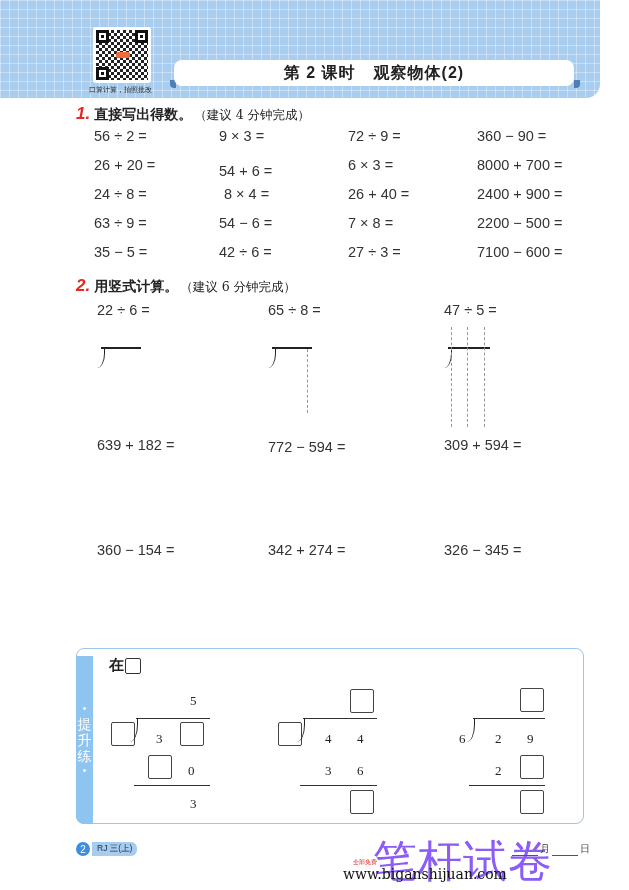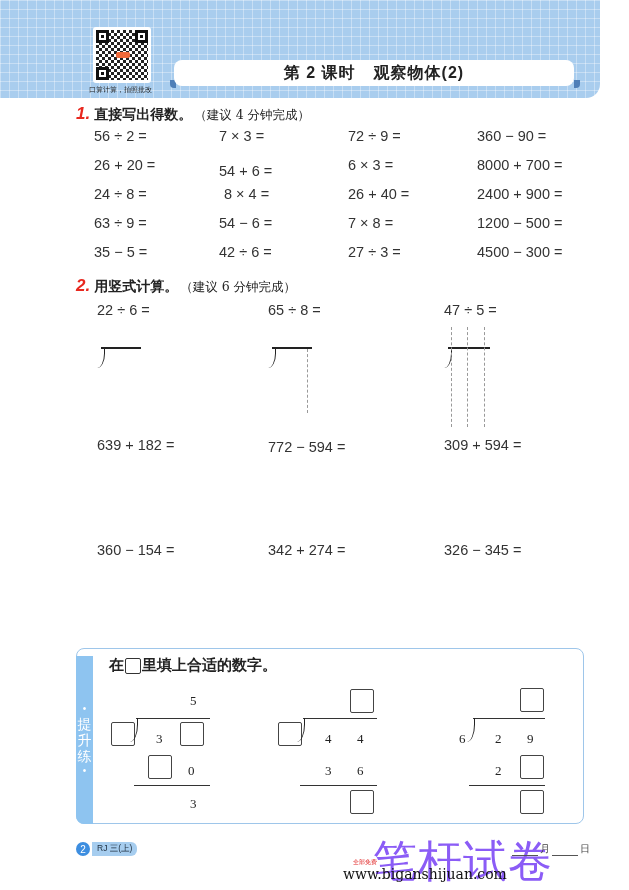--- a/index.html
+++ b/index.html
@@ -123,43 +123,43 @@
 </div>
 
 <div class="sec-head" style="left:76px;top:104px">
   <span class="sec-num">1.</span>
   <span>直接写出得数。</span>
   <span class="sec-hint">（建议 4 分钟完成）</span>
 </div>
 
 <div>
   <div class="eq" style="left:94px;top:128px">56 ÷ 2 =</div>
-  <div class="eq" style="left:219px;top:128px">7 × 3 =</div>
+  <div class="eq" style="left:219px;top:128px">9 × 3 =</div>
   <div class="eq" style="left:348px;top:128px">72 ÷ 9 =</div>
   <div class="eq" style="left:477px;top:128px">360 − 90 =</div>
 
   <div class="eq" style="left:94px;top:157px">26 + 20 =</div>
   <div class="eq" style="left:219px;top:163px">54 + 6 =</div>
   <div class="eq" style="left:348px;top:157px">6 × 3 =</div>
   <div class="eq" style="left:477px;top:157px">8000 + 700 =</div>
 
   <div class="eq" style="left:94px;top:186px">24 ÷ 8 =</div>
   <div class="eq" style="left:224px;top:186px">8 × 4 =</div>
   <div class="eq" style="left:348px;top:186px">26 + 40 =</div>
   <div class="eq" style="left:477px;top:186px">2400 + 900 =</div>
 
   <div class="eq" style="left:94px;top:215px">63 ÷ 9 =</div>
   <div class="eq" style="left:219px;top:215px">54 − 6 =</div>
   <div class="eq" style="left:348px;top:215px">7 × 8 =</div>
-  <div class="eq" style="left:477px;top:215px">1200 − 500 =</div>
+  <div class="eq" style="left:477px;top:215px">2200 − 500 =</div>
 
   <div class="eq" style="left:94px;top:244px">35 − 5 =</div>
   <div class="eq" style="left:219px;top:244px">42 ÷ 6 =</div>
   <div class="eq" style="left:348px;top:244px">27 ÷ 3 =</div>
-  <div class="eq" style="left:477px;top:244px">4500 − 300 =</div>
+  <div class="eq" style="left:477px;top:244px">7100 − 600 =</div>
 </div>
 
 <div class="sec-head" style="left:76px;top:276px">
   <span class="sec-num">2.</span>
   <span>用竖式计算。</span>
   <span class="sec-hint">（建议 6 分钟完成）</span>
 </div>
 
 <div class="eq" style="left:97px;top:302px">22 ÷ 6 =</div>
 <div class="eq" style="left:268px;top:302px">65 ÷ 8 =</div>
@@ -195,21 +195,20 @@
 <div class="bonus-strip">
   <span class="dot">•</span>
   <span>提</span>
   <span>升</span>
   <span>练</span>
   <span class="dot">•</span>
 </div>
 <div class="bonus-title">
   <span>在</span>
   <span class="inline-box"></span>
-  <span>里填上合适的数字。</span>
 </div>
 
 <div>
   <div class="ld" style="left:190px;top:693px">5</div>
   <div class="hline" style="left:136px;top:718px;width:74px"></div>
   <div class="sq" style="left:111px;top:722px"></div>
   <div class="lcurve" style="left:130px;top:718px"></div>
   <div class="ld" style="left:156px;top:731px">3</div>
   <div class="sq" style="left:180px;top:722px"></div>
   <div class="sq" style="left:148px;top:755px"></div>

